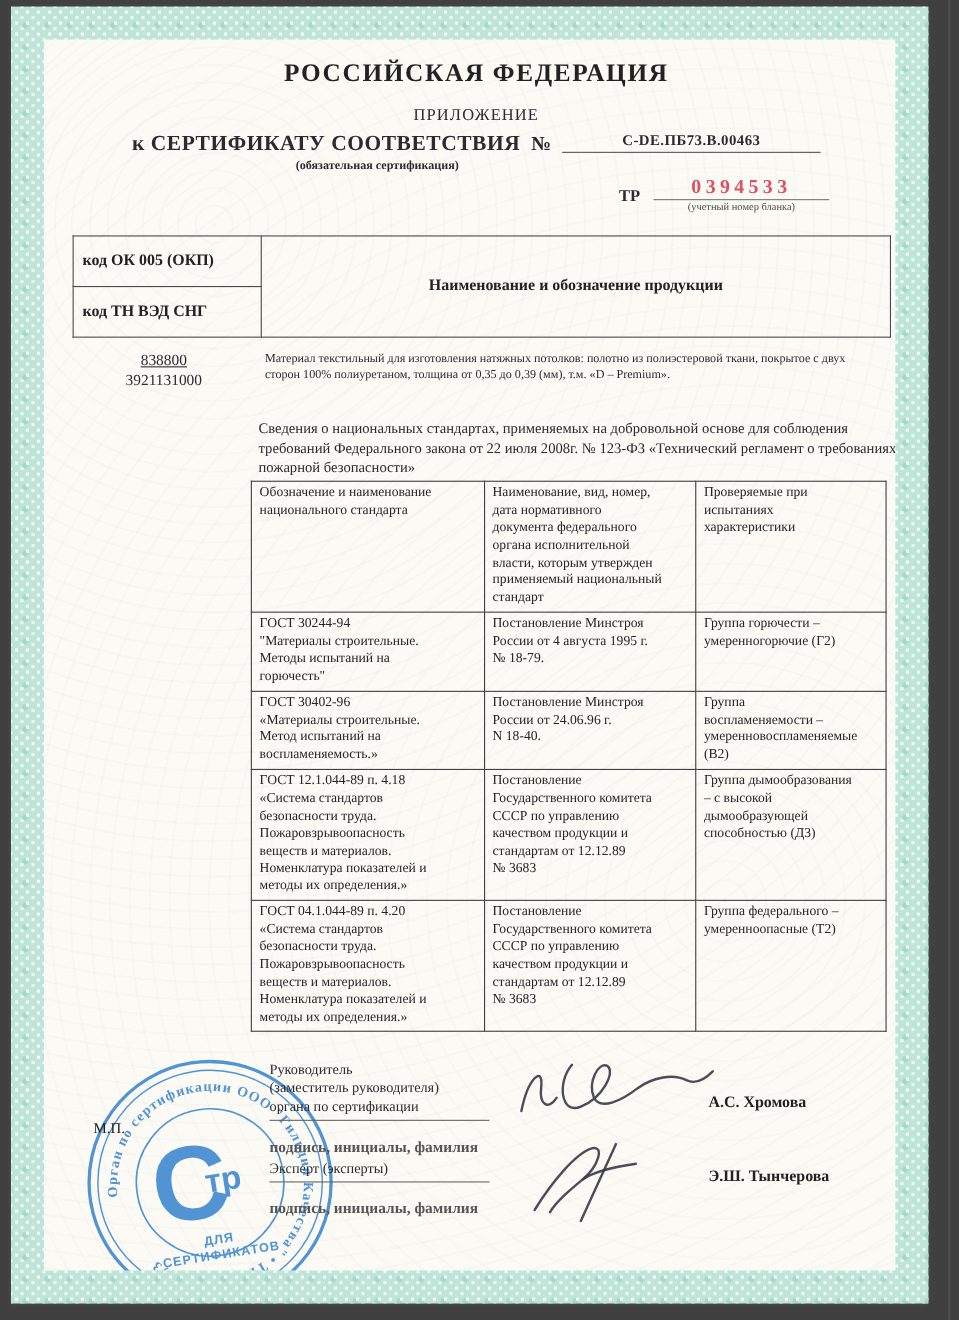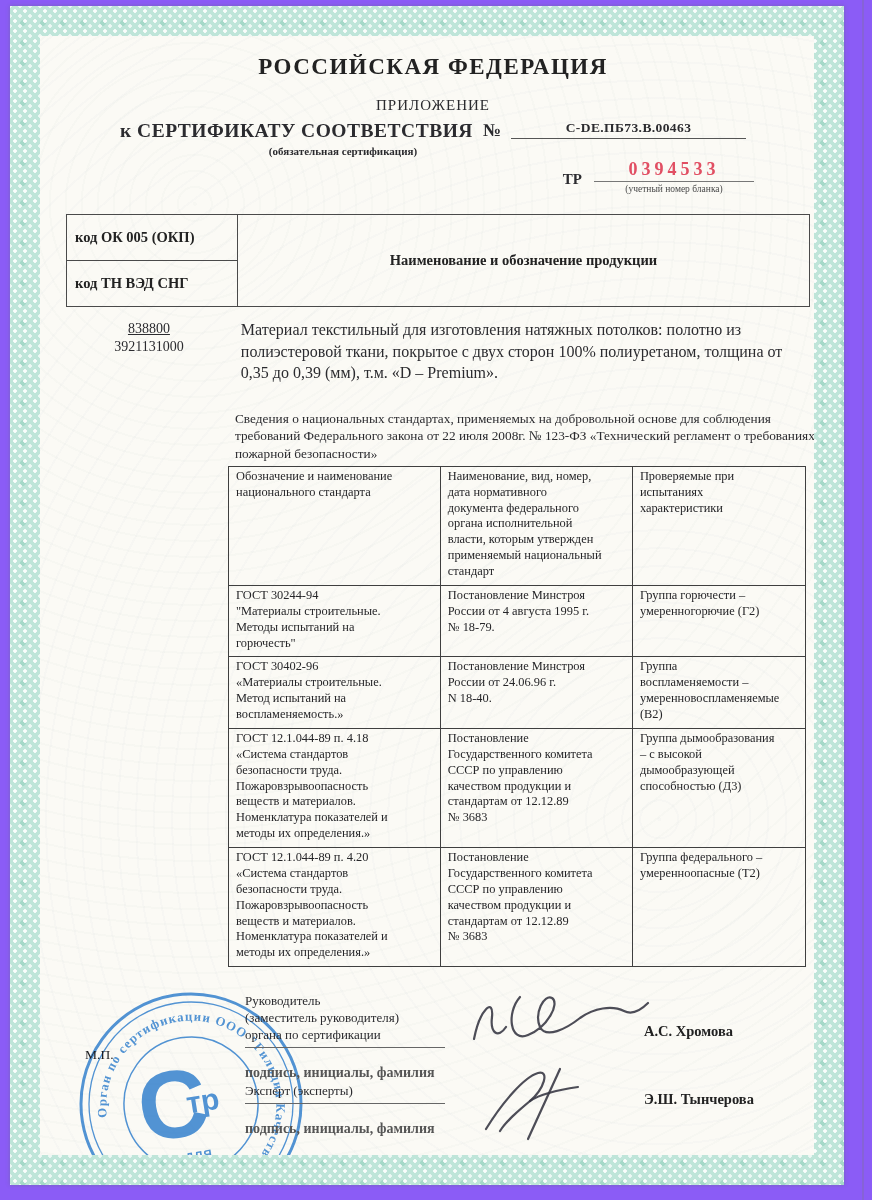--- a/index.html
+++ b/index.html
@@ -1,20 +1,20 @@
 <!DOCTYPE html>
 <html><head>
 <meta charset="utf-8">
 <style>
   * { margin:0; padding:0; box-sizing:border-box; }
   html,body { background:#ffffff; }
   body { font-family:"Liberation Serif","DejaVu Serif",serif; color:#2b2b2f; }
 
   .page {
-    position:relative; width:872px; height:1200px; background:#8b5cf6;
+    position:relative; width:872px; height:1200px; background:#404040;
     overflow:hidden;
   }
   .page::after{ 
     content:""; position:absolute; right:8px; top:0; bottom:0; width:2px;
     background:rgba(120,120,120,.25); pointer-events:none;
   }
   .frame {
     position:absolute; left:10px; top:6px; right:28px; bottom:15px;
     background-color:#bfe5d9;
     background-image:
@@ -65,21 +65,21 @@
     height:37px; padding:14px 8px; color:#222;
   }
   .codes-table .left { width:171px; }
   .codes-table .prod { text-align:center; }
 
   
   .product-row { display:flex; margin-top:12px; }
   .product-codes { width:171px; text-align:center; font-size:14px; padding-top:2px; }
   .okp { text-decoration:underline; }
   .tnved { margin-top:2px; }
-  .product-desc { width:565px; font-size:16px; line-height:1.35; margin-left:7px; }
+  .product-desc { width:565px; font-size:11px; line-height:1.35; margin-left:7px; }
 
   
   .intro { width:592px; margin:26px 0 0 171px; font-size:13.3px; line-height:1.33; }
 
   
   .std-table { width:578px; margin:3px 0 0 164px; border-collapse:collapse; table-layout:fixed; }
   .std-table col.c1 { width:36.7%; } .std-table col.c2 { width:33.3%; } .std-table col.c3 { width:30%; }
   .std-table td {
     border:1.6px solid #3f3f3f; vertical-align:top;
     font-size:12.4px; line-height:1.28; padding:2px 5px 5px 7px;
@@ -210,21 +210,21 @@
 СССР по управлению
 качеством продукции и
 стандартам от 12.12.89
 № 3683</td>
           <td>Группа дымообразования
 – с высокой
 дымообразующей
 способностью (Д3)</td>
         </tr>
         <tr>
-          <td>ГОСТ 12.1.044-89 п. 4.20
+          <td>ГОСТ 04.1.044-89 п. 4.20
 «Система стандартов
 безопасности труда.
 Пожаровзрывоопасность
 веществ и материалов.
 Номенклатура показателей и
 методы их определения.»</td>
           <td>Постановление
 Государственного комитета
 СССР по управлению
 качеством продукции и

